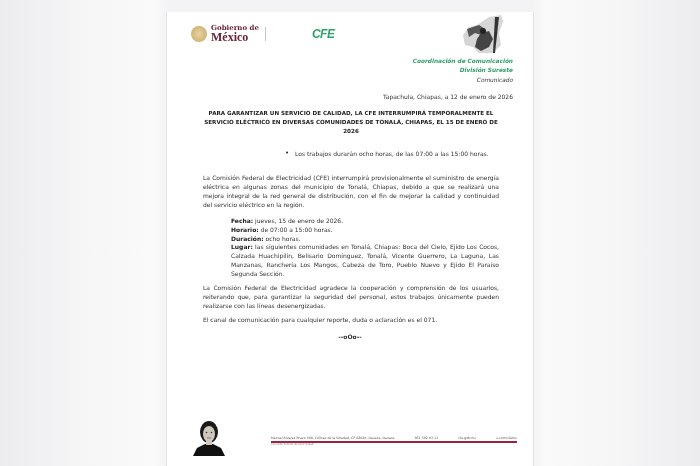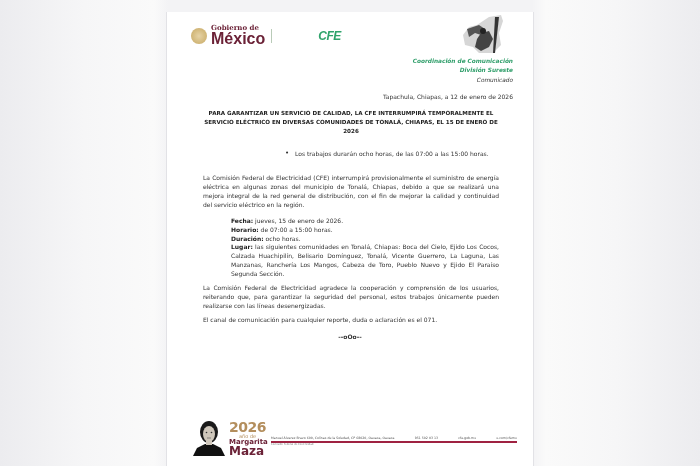--- a/index.html
+++ b/index.html
@@ -20,21 +20,21 @@
     }
     .header { position: absolute; left: 0; top: 0; width: 100%; height: 90px; }
     .gob-logo { position: absolute; left: 24px; top: 12px; display: flex; align-items: center; }
     .seal {
       width: 16px; height: 16px; border-radius: 50%;
       background: radial-gradient(circle at 50% 50%, #e6d3a6 0%, #d3b97c 60%, #c7a866 100%);
       margin-right: 4px;
     }
     .gob-text { line-height: 1; }
     .gob-line1 { font-family: "DejaVu Serif", serif; font-size: 7px; color: #6b2237; font-weight: bold; display: block; }
-    .gob-line2 { font-family: Liberation Sans, sans-serif; font-size: 16px; color: #6b2237; font-weight: bold; display: block; }
+    .gob-line2 { font-family: Liberation Serif, serif; font-size: 12px; color: #6b2237; font-weight: bold; display: block; }
     .logo-sep { width: 1px; height: 14px; background: #b9cbb8; margin: 0 6px; }
     .cfe-logo { font-family: "Liberation Sans", sans-serif; font-style: italic; font-weight: bold; font-size: 12px; color: #2fa36b; letter-spacing: -0.5px; margin-left: 40px; }
 
     .emblem {
       position: absolute; left: 292px; top: 3px; width: 46px; height: 40px;
     }
     .coord {
       position: absolute; right: 20px; top: 45px; text-align: right;
       font-family: "DejaVu Sans", sans-serif; font-style: italic; font-weight: bold;
       font-size: 5.8px; color: #2f9e6a; line-height: 9px;
@@ -142,26 +142,20 @@
   <div class="footer">
     <svg class="portrait" viewBox="0 0 32 38">
       <path d="M0 38 L4 30 L12 26 L20 26 L28 30 L32 38 Z" fill="#111"></path>
       <ellipse cx="16" cy="14" rx="9" ry="11" fill="#1a1a1a"></ellipse>
       <ellipse cx="16" cy="16" rx="6" ry="8" fill="#cfc7bb"></ellipse>
       <rect x="13" y="23" width="6" height="4" fill="#cfc7bb"></rect>
       <circle cx="13.5" cy="14.5" r="0.8" fill="#333"></circle>
       <circle cx="18.5" cy="14.5" r="0.8" fill="#333"></circle>
       <path d="M14 20 L18 20" stroke="#555" stroke-width="0.6"></path>
     </svg>
-    <div class="year-logo">
-      <span class="year-num">2026</span>
-      <span class="year-sub">año de</span>
-      <span class="year-name1">Margarita</span>
-      <span class="year-name2">Maza</span>
-    </div>
     <div class="address-line">
       <span>Manuel Álvarez Bravo 600, Colinas de la Soledad, CP 68020, Oaxaca, Oaxaca</span>
       <span>951 502 03 13</span>
       <span>cfe.gob.mx</span>
       <span>x.com/cfemx</span>
     </div>
     <div class="address-bar"></div>
     <div class="address-sub">Comisión Federal de Electricidad</div>
   </div>
 </div>

